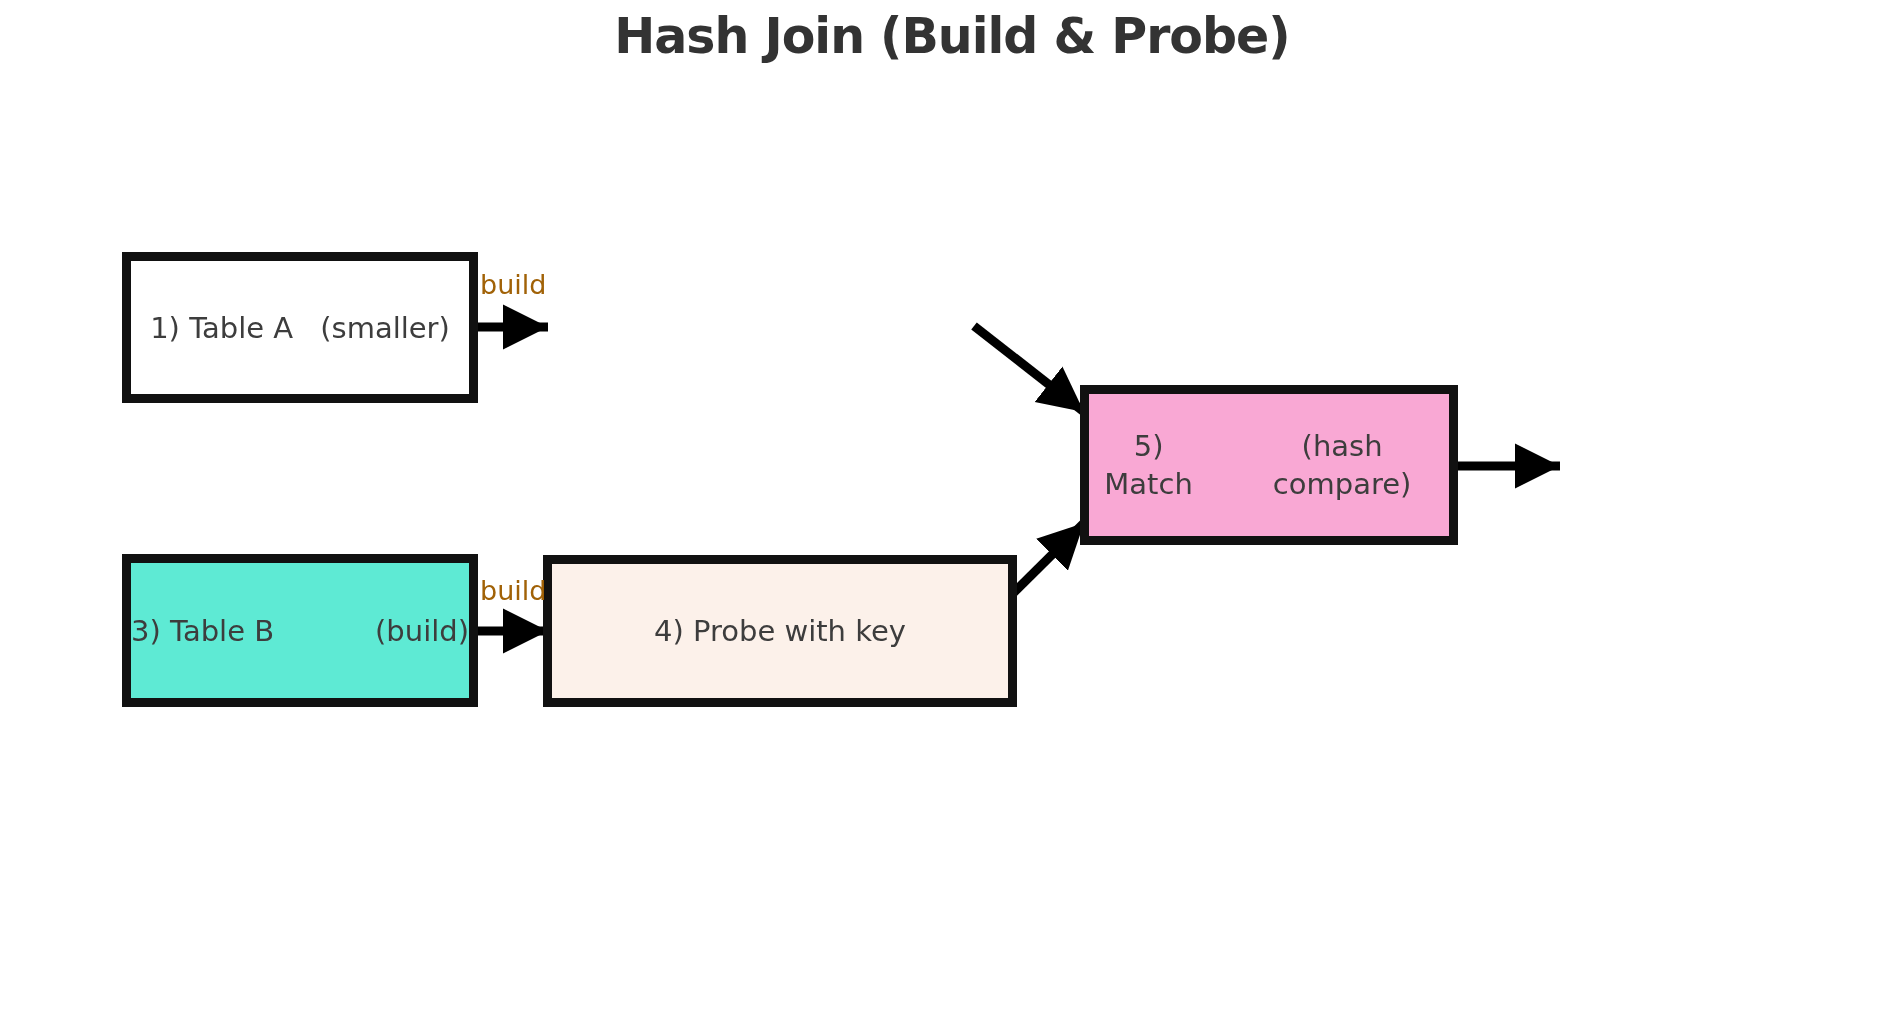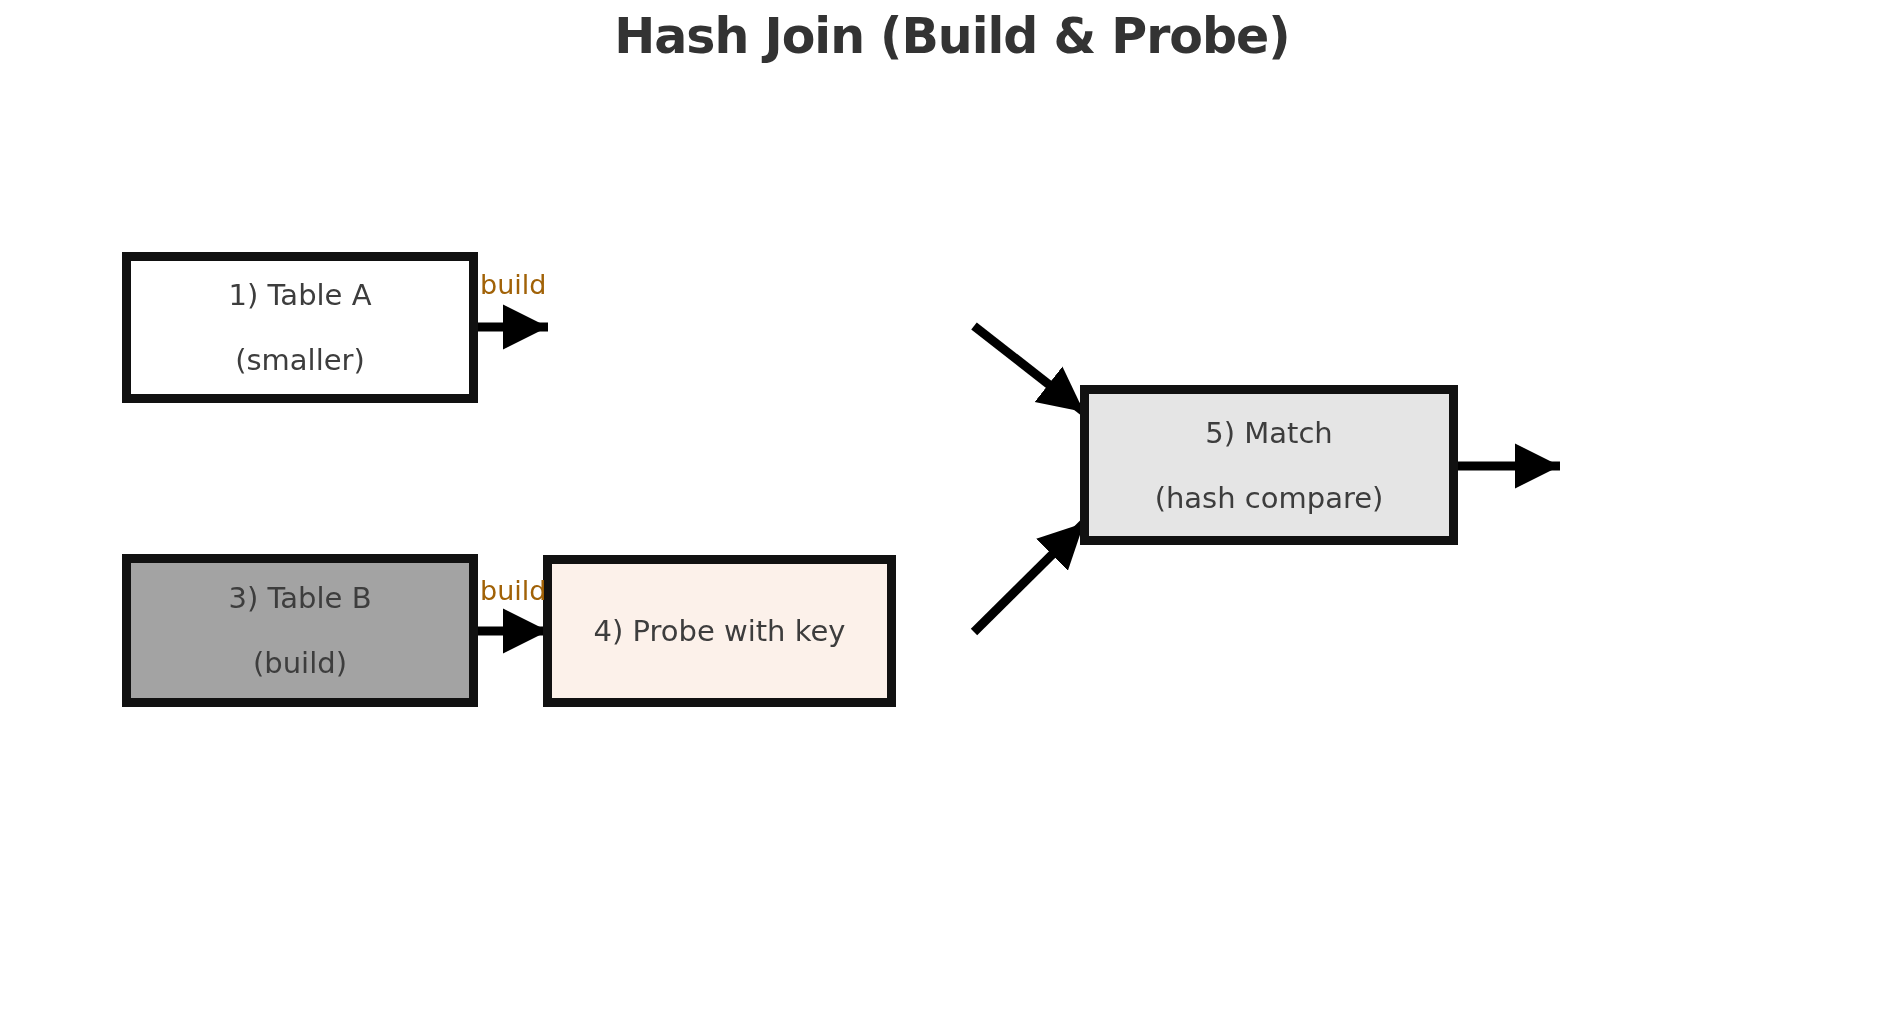--- a/index.html
+++ b/index.html
@@ -25,35 +25,34 @@
     font-weight: bold;
     letter-spacing: -1px;
     color: #333333;
     margin: 2px;
   }
   .node {
     position: absolute;
     box-sizing: border-box;
     border: 9px solid #111111;
     display: flex;
-    flex-direction: column;
     align-items: center;
     justify-content: center;
     text-align: center;
     color: #3d3d3d;
     font-size: 29px;
     line-height: 38px;
     gap: 27px;
   }
   .node span { display: block; }
 
   .node-table-a   { left: 122px;  top: 252px; width: 356px; height: 151px; }
   .node-build-hash{ left: 543px;  top: 252px; width: 437px; height: 151px; }
   .node-table-b   { left: 122px;  top: 554px; width: 356px; height: 153px; }
-  .node-probe     { left: 543px;  top: 555px; width: 353px; height: 152px; }
+  .node-probe     { left: 543px;  top: 555px; width: 474px; height: 152px; }
   .node-match     { left: 1080px; top: 385px; width: 378px; height: 160px; }
 
   
   .node-join-clip {
     position: absolute;
     left: 1557px; top: 384px;
     width: 323px; height: 166px;
     overflow: hidden;
   }
   .node-join-output {
@@ -97,30 +96,30 @@
     <line x1="974" y1="632" x2="1084" y2="523" stroke="#000000" stroke-width="9" marker-end="url(#ah)"></line>
     <line x1="1452" y1="466" x2="1560" y2="466" stroke="#000000" stroke-width="9" marker-end="url(#ah)"></line>
   </svg>
 
   <div class="node node-table-a" style="background: rgb(255, 255, 255);">
     <span>1) Table A</span>
     <span>(smaller)</span>
   </div>
 
 
-  <div class="node node-table-b" style="background: #a3a3a3;">
+  <div class="node node-table-b" style="background: #5eead4; justify-content: space-between;">
     <span>3) Table B</span>
     <span>(build)</span>
   </div>
 
   <div class="node node-probe" style="background: rgb(252, 241, 234);">
     <span>4) Probe with key</span>
   </div>
 
-  <div class="node node-match" style="background: #e5e5e5;">
+  <div class="node node-match" style="background: #f9a8d4;">
     <span>5) Match</span>
     <span>(hash compare)</span>
   </div>
 
 
   <div class="edge-label label-build">build</div>
   <div class="edge-label label-scan">build</div>
 
 </div>
 

